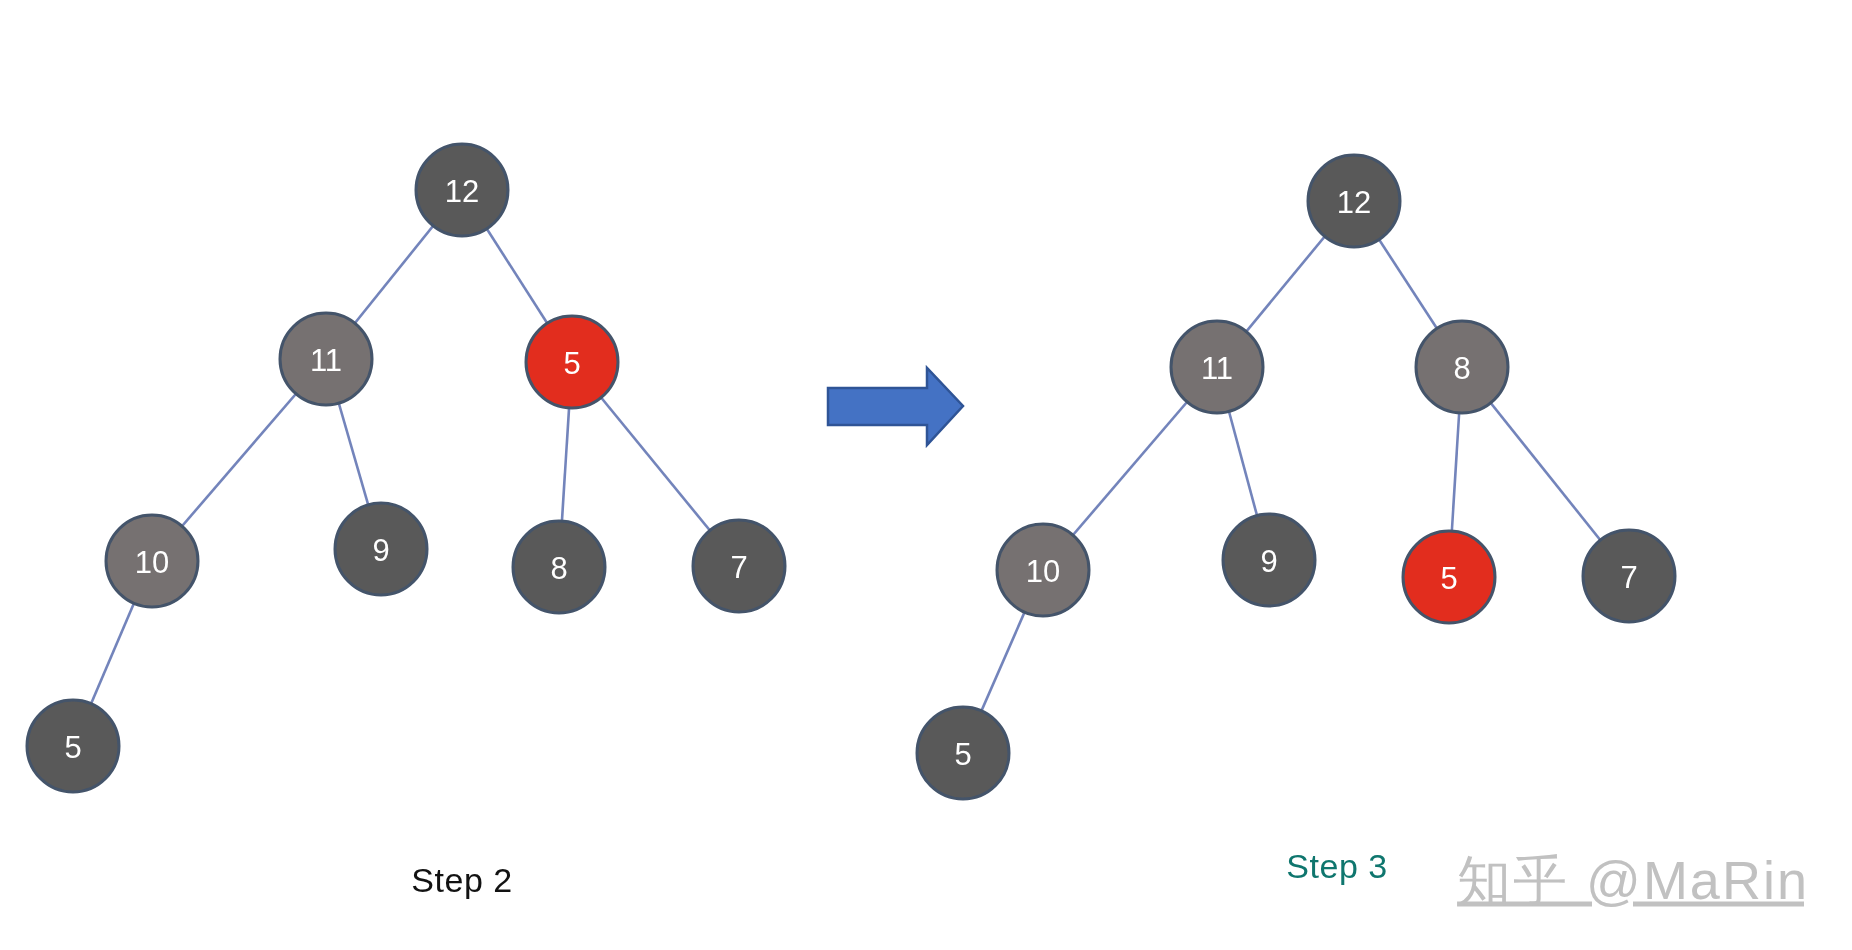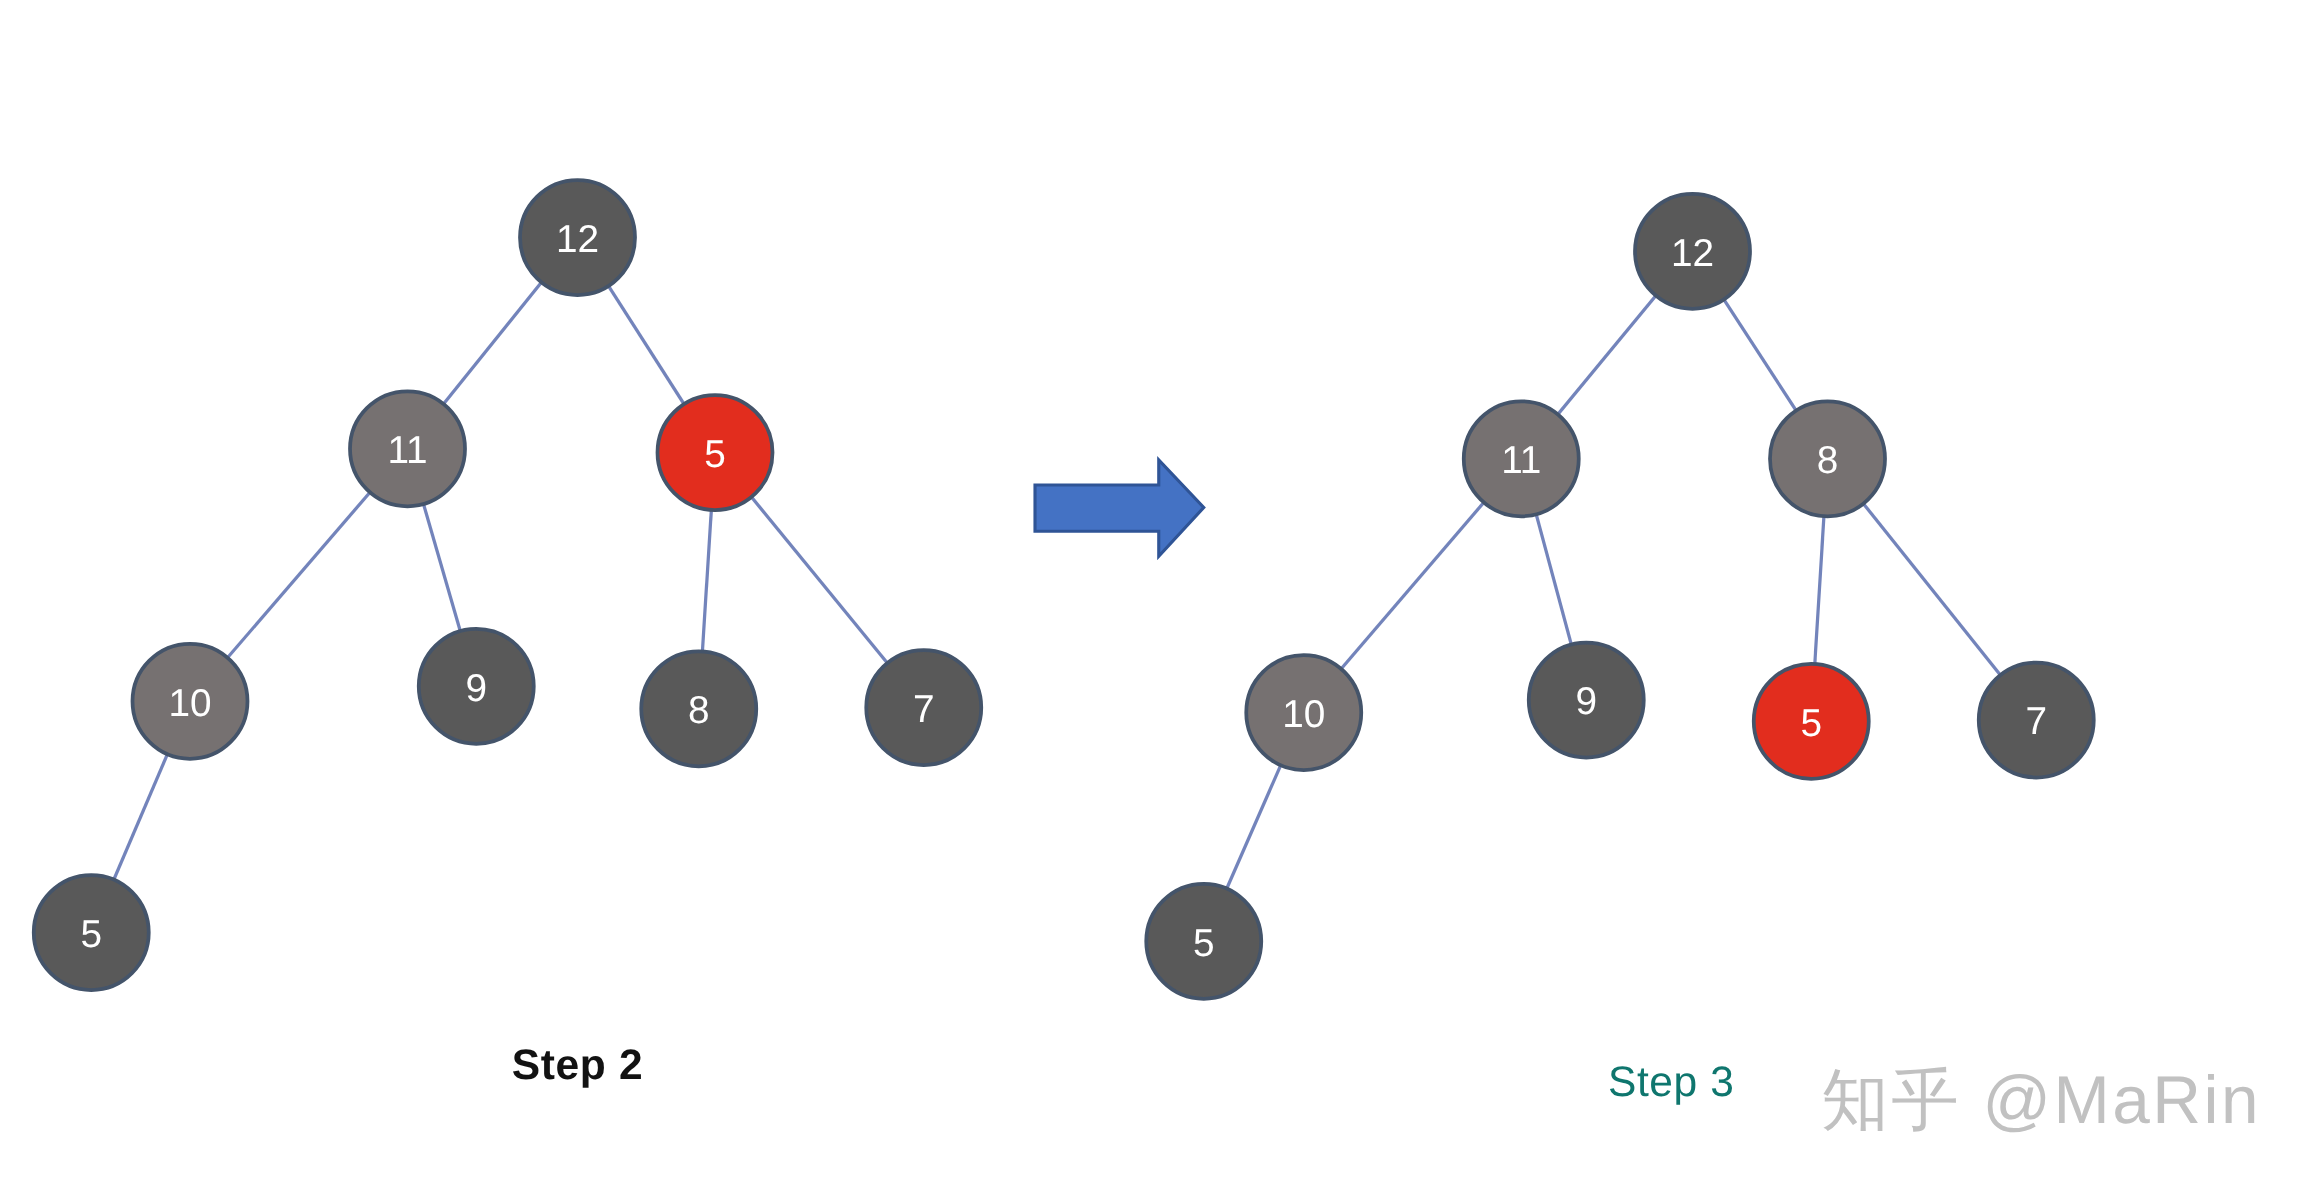--- a/index.html
+++ b/index.html
@@ -31,20 +31,21 @@
     white-space: nowrap;
   }
   .watermark {
     position: absolute;
     transform: translate(-50%, -50%);
     font-size: 54px;
     color: #c1c1c1;
     letter-spacing: 2px;
     white-space: nowrap;
     user-select: none;
+    text-decoration: underline;
   }
   .node-text {
     font-family: "Liberation Sans", sans-serif;
     fill: #ffffff;
   }
 </style>
 </head>
 <body>
 
 <div class="canvas">
@@ -123,18 +124,18 @@
         <circle cx="1629" cy="576" r="46" fill="#595959" stroke="#44546a" stroke-width="3"></circle>
         <text x="1629" y="577" text-anchor="middle" dominant-baseline="central" font-size="31" fill="#ffffff" class="node-text">7</text>
       </g>
       <g>
         <circle cx="963" cy="753" r="46" fill="#595959" stroke="#44546a" stroke-width="3"></circle>
         <text x="963" y="754" text-anchor="middle" dominant-baseline="central" font-size="31" fill="#ffffff" class="node-text">5</text>
       </g>
       <polygon points="828,388 927,388 927,368 963,406 927,445 927,425 828,425" fill="#4472c4" stroke="#2f5496" stroke-width="2.5" stroke-linejoin="miter"></polygon>
     </svg>
 
-  <div class="step-label" id="label-step2" style="left: 462px; top: 853px; color: rgb(18, 18, 18); font-weight: bold;">Step 2</div>
+  <div class="step-label" id="label-step2" style="left: 462px; top: 880px; color: rgb(18, 18, 18);">Step 2</div>
 
   <div class="step-label" id="label-step3" style="left: 1337px; top: 866px; color: #0f766e;">Step 3</div>
 
   <div class="watermark" id="watermark" style="left: 1633px; top: 881px; color: rgb(193, 193, 193);">知乎 @MaRin</div>
 </div>
 
 </body></html>

